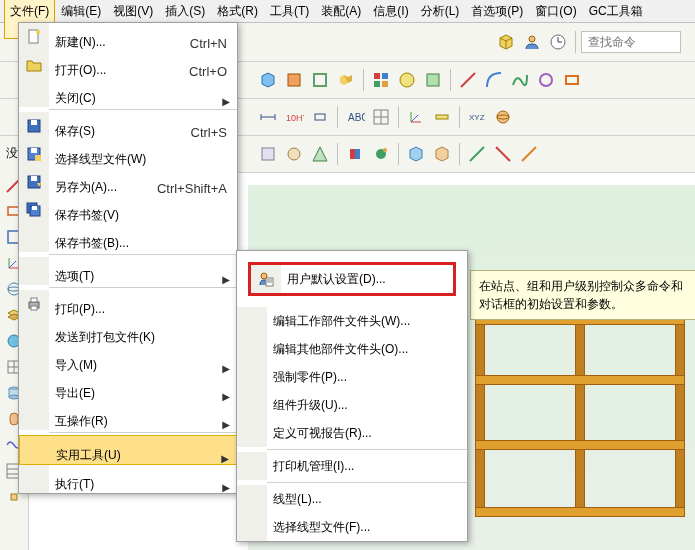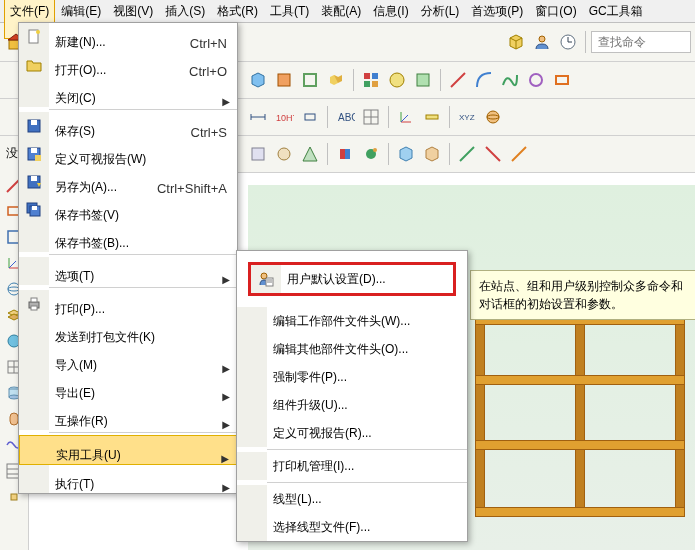--- a/index.html
+++ b/index.html
@@ -1,19 +1,19 @@
 <!DOCTYPE html>
 <html><head>
 <meta charset="utf-8">
 <style>
 html,body{margin:0;padding:0;font-family:"Microsoft YaHei",Arial,sans-serif;font-size:12px;color:#000;background:#fff;width:695px;height:550px;overflow:hidden}
 .menubar{display:flex;background:#f0f0f0;border-bottom:1px solid #c0c0c0;height:22px;align-items:center;padding-left:4px}
 .menubar .mi{padding:2px 6px;cursor:default}
 .menubar .mi.active{background:#fff3c8;border:1px solid #e0a000;padding:18px 5px}
-.toolbar{background:#f5f5f0;border-bottom:1px solid #d0d0d0;padding:3px 4px;height:32px;display:flex;align-items:center;gap:2px;overflow:hidden}
+.toolbar{background:#f5f5f0;border-bottom:1px solid #d0d0d0;padding:3px 14px;height:32px;display:flex;align-items:center;gap:2px;overflow:hidden}
 .toolbar.row2{height:30px}
 .toolbar.row3{height:30px}
 .tbtn{width:24px;height:24px;display:flex;align-items:center;justify-content:center;flex-shrink:0}
 .tbtn svg{width:20px;height:20px}
 .sep{width:1px;height:22px;background:#c0c0c0;margin:0 3px;flex-shrink:0}
 .searchbox{border:1px solid #c0c0c0;background:#fff;height:20px;width:90px;padding:0 4px;display:flex;align-items:center}
 .searchbox input{border:none;outline:none;width:100%;font-size:12px}
 .dropdown-menu{position:absolute;background:#fff;border:1px solid #a0a0a0;box-shadow:2px 2px 6px rgba(0,0,0,.3);z-index:100}
 .file-menu{left:18px;top:22px;width:218px}
 .dm-row{display:flex;align-items:flex-end;height:28px;padding:0 6px 0 0;cursor:default;position:relative}
@@ -412,21 +412,21 @@
       <span class="dm-shortcut">Ctrl+S</span>
     </div>
   <div class="dm-row">
       <div class="dm-icon">
         <svg viewBox="0 0 18 18">
           <rect x="3" y="3" width="12" height="12" fill="#5080d0" stroke="#204080"></rect>
           <rect x="6" y="3" width="6" height="5" fill="#fff"></rect>
           <rect x="10" y="10" width="6" height="6" fill="#f0d060"></rect>
         </svg>
       </div>
-      <span class="dm-label">定义可视报告(W)</span>
+      <span class="dm-label">选择线型文件(W)</span>
     </div>
   <div class="dm-row">
       <div class="dm-icon">
         <svg viewBox="0 0 18 18">
           <rect x="3" y="3" width="12" height="12" fill="#4070c0" stroke="#204080"></rect>
           <rect x="6" y="3" width="6" height="5" fill="#fff"></rect>
           <polygon points="12,10 16,10 14,14" fill="#f0d040"></polygon>
         </svg>
       </div>
       <span class="dm-label">另存为(A)...</span>

